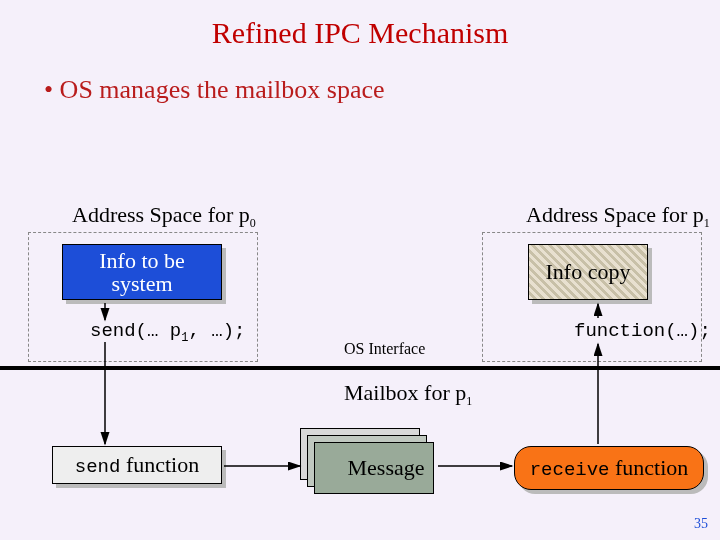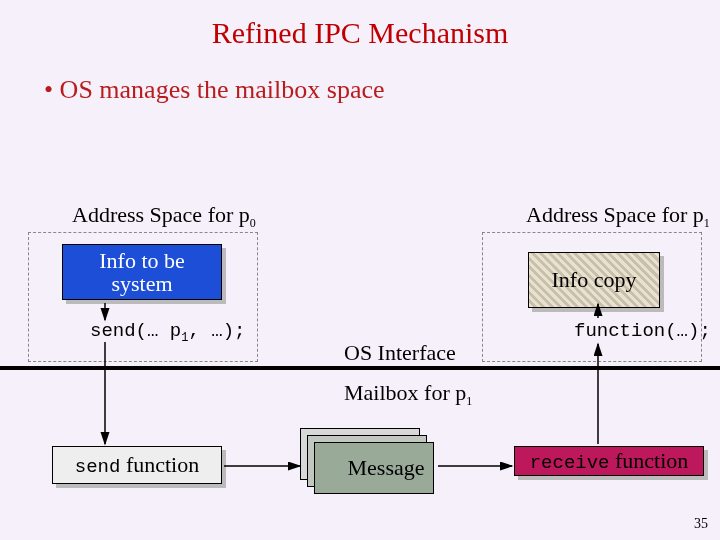--- a/index.html
+++ b/index.html
@@ -45,25 +45,25 @@
   .solidbox {
     position: absolute;
     border: 1.5px solid #000;
     text-align: center;
     display: flex; align-items: center; justify-content: center;
     font-size: 22px;
     line-height: 1.05;
   }
   .shadow { box-shadow: 4px 4px 0 #bbb; }
   #infoShared { left: 62px; top: 244px; width: 160px; height: 56px; background:#1d4ed8; color:#fff; }
-  #infoCopy   { left: 528px; top: 252px; width: 132px; height: 56px;
+  #infoCopy   { left: 528px; top: 244px; width: 120px; height: 56px;
                background: repeating-linear-gradient(45deg,#e8e0d0,#e8e0d0 3px,#c8c0a8 3px,#c8c0a8 6px); color:#000; }
 
   #sendFn    { left: 52px;  top: 446px; width: 170px; height: 38px; background:#eee; }
-  #recvFn    { left: 514px; top: 446px; width: 190px; height: 30px; background:#be185d; }
+  #recvFn    { left: 514px; top: 446px; width: 190px; height: 44px; background:#f97316;border-radius:17px; }
 
   
   .msgStack { position:absolute; left:300px; top:428px; width:140px; height:70px; }
   .msgLayer {
     position:absolute; width:120px; height:52px;
     border:1.5px solid #000; background:#99aa99;
     display:flex; align-items:center; justify-content:center;
     font-size:22px; color:#000;padding-left:24px;
   }
   .msgLayer.l1 { left:0;  top:0;  background:#d8d8d8; }
@@ -71,21 +71,21 @@
   .msgLayer.l3 { left:14px; top:14px; }
 
   
   .osline {
     position:absolute; left:0; top:366px; width:720px; height:4px; background:#000;
   }
 
   
   svg.arrows { position:absolute; left:0; top:0; width:720px; height:540px; pointer-events:none; }
 
-  .slidenum { position:absolute; right:12px; bottom:8px; font-size:14px; color:#000000; }
+  .slidenum { position:absolute; right:12px; bottom:8px; font-size:14px; color:#1d4ed8; }
 </style>
 </head>
 <body>
 
 <div class="title">Refined IPC Mechanism</div>
 
 <div class="bullets">
   <div>OS manages the mailbox space</div>
 </div>
 
@@ -110,21 +110,21 @@
 </div>
 
 <div class="label mono" style="left:46px; top:320px;">
   <span>send(… p</span><span class="sub">1</span><span>, …);</span>
 </div>
 <div class="label mono" style="left:530px; top:320px;">
   <span>function(…);</span>
 </div>
 
 <div class="osline"></div>
-<div class="label" style="left:300px; top:340px; font-size:22px;">OS Interface</div>
+<div class="label" style="left:300px; top:340px; font-size:16px;">OS Interface</div>
 
 <div class="label" style="left:300px; top:380px; font-size:22px;">
   <span>Mailbox for p</span><span class="sub">1</span>
 </div>
 
 <div id="sendFn" class="solidbox shadow">
   <span><span class="mono">send</span><span> function</span></span>
 </div>
 <div id="recvFn" class="solidbox shadow">
   <span><span class="mono">receive</span><span> function</span></span>

